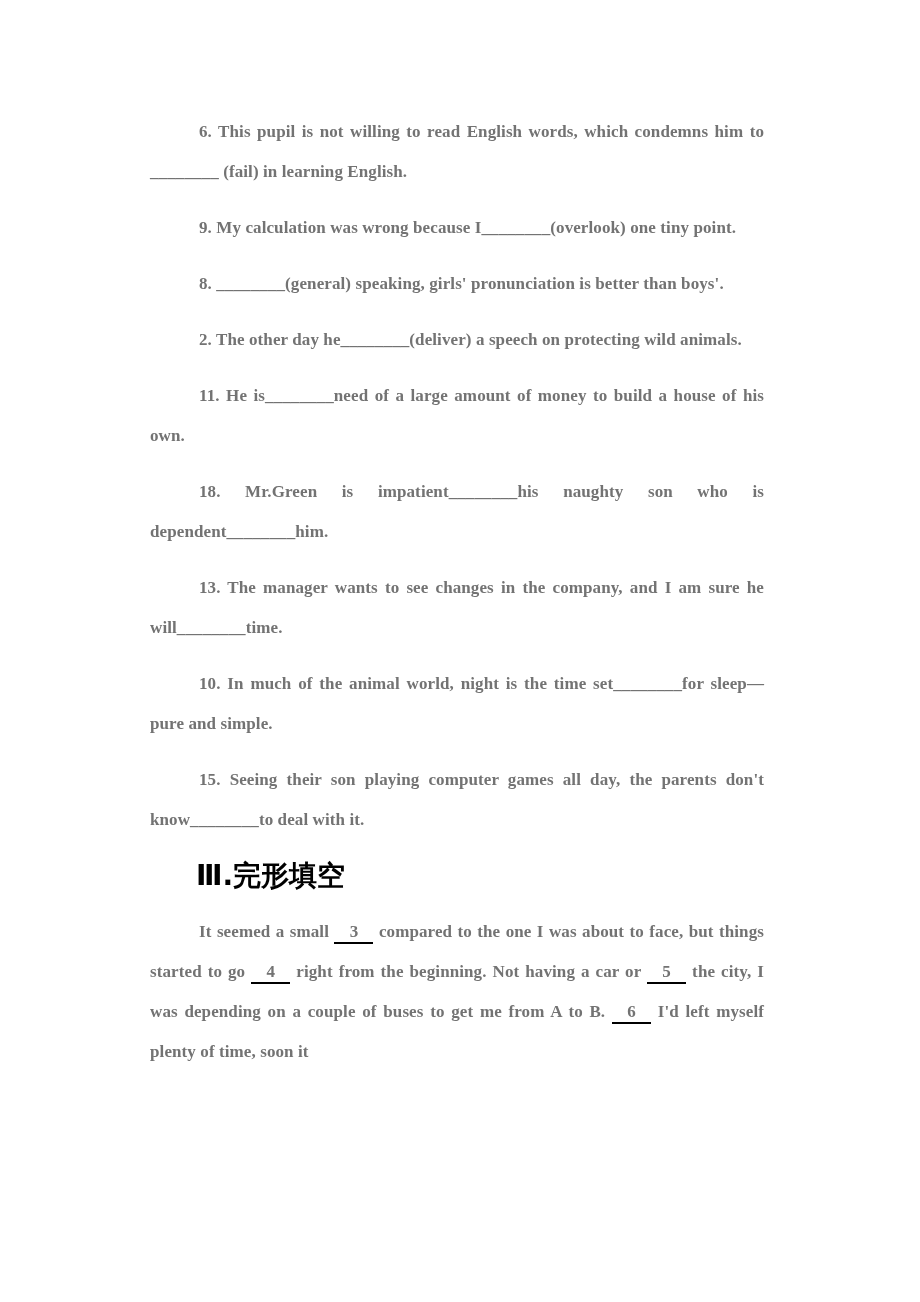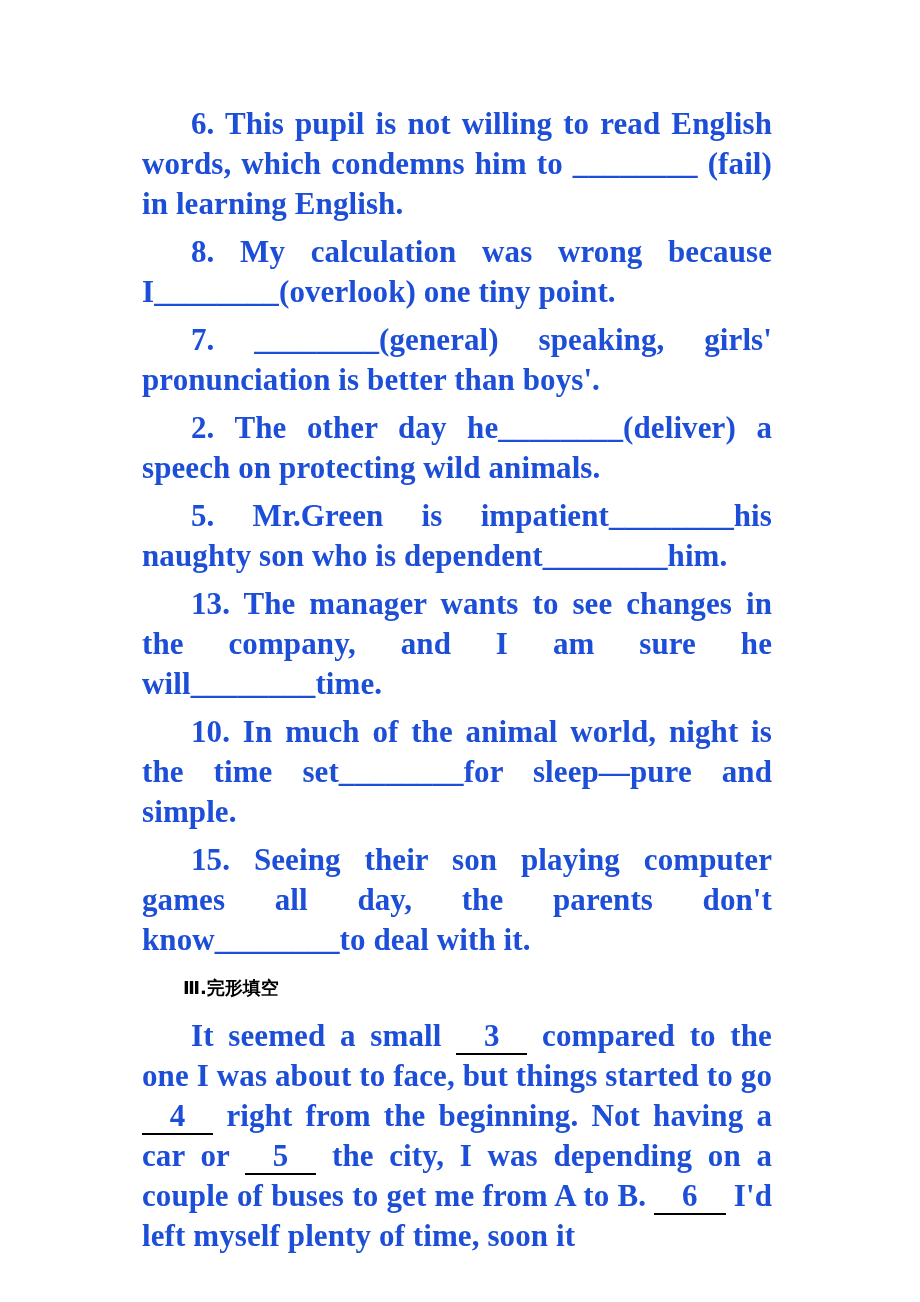--- a/index.html
+++ b/index.html
@@ -16,35 +16,35 @@
     box-sizing: border-box;
   }
   .content {
     position: absolute;
     top: 96px;
     left: 134px;
     width: 646px;
     color: #000000;
   }
   .para {
-    margin: 8px;
+    margin: 16px;
     font-family: "Liberation Serif", "DejaVu Serif", serif;
     font-weight: bold;
-    font-size: 31px;
+    font-size: 17px;
     line-height: 40px;
     text-align: justify;
     text-indent: 49px;
-    color: #1d4ed8;
+    color: #737373;
     letter-spacing: 0.1px;
   }
   .section-header {
-    margin: 0;
+    margin: 13px;
     font-family: "DejaVu Sans", "Liberation Sans", sans-serif;
     font-weight: bold;
-    font-size: 18px;
+    font-size: 28px;
     line-height: 40px;
     text-indent: 49px;
     text-align: left;
     color: #000000;
   }
   
   .nb {
     display: inline-block;
     min-width: 2.3em;
     text-align: center;
@@ -53,24 +53,25 @@
     line-height: 1.1;
   }
 </style>
 </head>
 <body>
 
 <div class="page">
   <div class="content">
 
     <p class="para">6. This pupil is not willing to read English words, which condemns him to ________ (fail) in learning English.</p>
-    <p class="para">8. My calculation was wrong because I________(overlook) one tiny point.</p>
-    <p class="para">7. ________(general) speaking, girls' pronunciation is better than boys'.</p>
+    <p class="para">9. My calculation was wrong because I________(overlook) one tiny point.</p>
+    <p class="para">8. ________(general) speaking, girls' pronunciation is better than boys'.</p>
     <p class="para">2. The other day he________(deliver) a speech on protecting wild animals.</p>
-    <p class="para">5. Mr.Green is impatient________his naughty son who is dependent________him.</p>
+    <p class="para">11. He is________need of a large amount of money to build a house of his own.</p>
+    <p class="para">18. Mr.Green is impatient________his naughty son who is dependent________him.</p>
     <p class="para">13. The manager wants to see changes in the company, and I am sure he will________time.</p>
     <p class="para">10. In much of the animal world, night is the time set________for sleep—pure and simple.</p>
     <p class="para">15. Seeing their son playing computer games all day, the parents don't know________to deal with it.</p>
 
     <h2 class="section-header">Ⅲ.完形填空</h2>
 
     <p class="para">It seemed a small <span class="nb">3</span> compared to the one I was about to face, but things started to go <span class="nb">4</span> right from the beginning. Not having a car or <span class="nb">5</span> the city, I was depending on a couple of buses to get me from A to B. <span class="nb">6</span> I'd left myself plenty of time, soon it</p>
 
   </div>
 </div>

